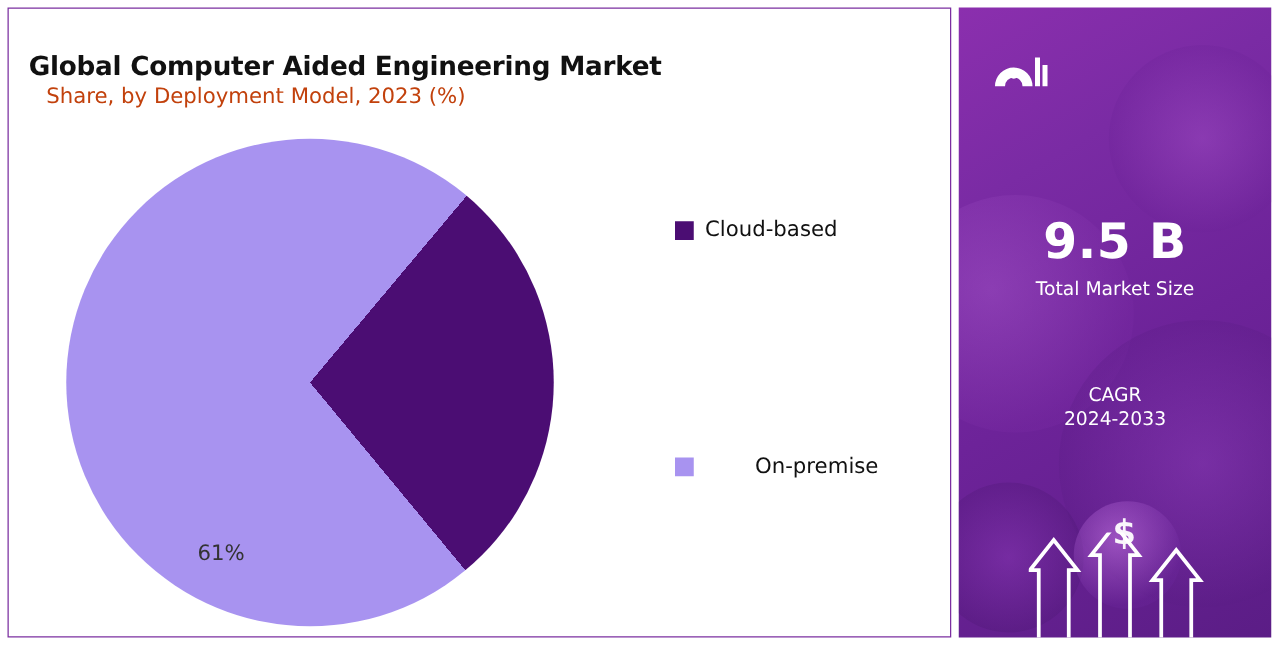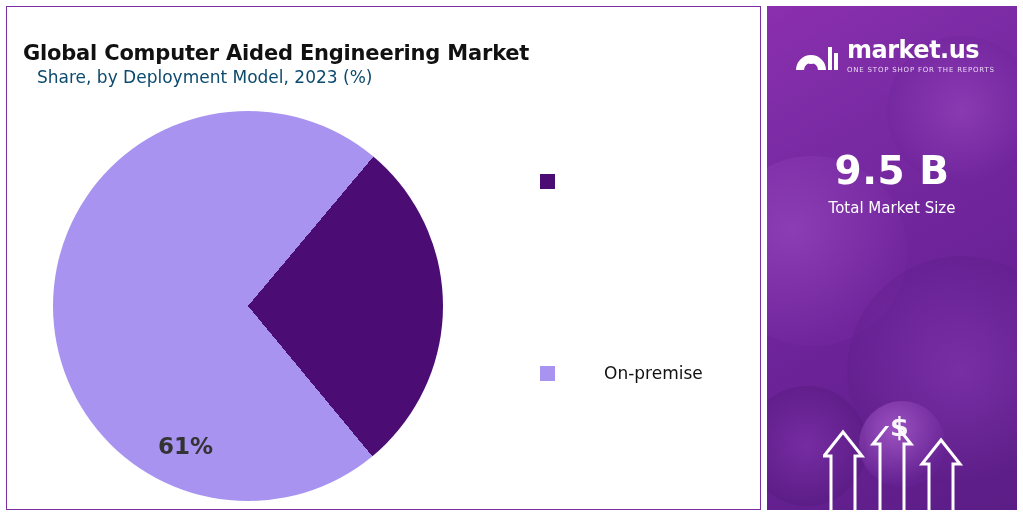--- a/index.html
+++ b/index.html
@@ -3,25 +3,25 @@
 <meta charset="utf-8">
 <style>
   html,body{margin:0;padding:0;}
   body{width:1023px;height:516px;background:#ffffff;font-family:"DejaVu Sans",sans-serif;overflow:hidden;}
   .page{position:relative;width:1023px;height:516px;box-sizing:border-box;}
 
   
   .chart-panel{position:absolute;left:6px;top:6px;width:755px;height:504px;
     box-sizing:border-box;border:1px solid #7b2fa0;background:#fff;}
   .title{position:absolute;left:16px;top:34px;font-size:21px;font-weight:bold;color:#111;letter-spacing:-0.2px;}
-  .subtitle{position:absolute;left:30px;top:60px;font-size:17px;color:#0c4a6e;}
+  .subtitle{position:absolute;left:30px;top:60px;font-size:17px;color:#c2410c;}
 
   .pie-wrap{position:absolute;left:46px;top:104px;width:396px;height:396px;}
   .pie{width:390px;height:390px;border-radius:50%;}
-  .slice-label{position:absolute;left:105px;top:322px;font-size:23px;font-weight:bold;color:#333;}
+  .slice-label{position:absolute;left:105px;top:322px;font-size:17px;font-weight:normal;color:#333;}
 
   .legend{position:absolute;left:533px;top:160px;width:210px;}
   .legend-item{display:flex;align-items:center;margin-bottom:0;}
   .legend-item.first{position:absolute;top:7px;left:0;}
   .legend-item.second{position:absolute;top:196px;left:0;gap:40px;}
   .swatch{width:15px;height:15px;display:inline-block;margin-right:9px;}
   .legend-label{font-size:17px;color:#111;}
 
   
   .stats-panel{position:absolute;left:767px;top:6px;width:250px;height:504px;overflow:hidden;
@@ -31,21 +31,21 @@
   .b2{width:230px;height:230px;left:80px;top:250px;background:radial-gradient(circle at 50% 50%,#a34fd0,#5b1d86 70%);}
   .b3{width:150px;height:150px;left:120px;top:30px;background:radial-gradient(circle at 50% 50%,#b862d8,#6d2399 70%);}
   .b4{width:120px;height:120px;left:-20px;top:380px;background:radial-gradient(circle at 50% 50%,#9a45c6,#4d1774 70%);}
 
   .brand{position:absolute;left:26px;top:32px;display:flex;align-items:center;}
   .brand-mark{width:46px;height:34px;position:relative;margin-right:8px;}
   .brand-text{display:flex;flex-direction:column;}
   .brand-name{font-size:24px;font-weight:bold;color:#fff;line-height:1;letter-spacing:-0.5px;}
   .brand-tag{font-size:7px;color:#ead7f5;letter-spacing:0.8px;margin-top:4px;}
 
-  .stat{position:absolute;width:250px;text-align:center;color:#fff;}
+  .stat{position:absolute;width:250px;text-align:center;color:#fff;margin-top:23px;}
   .stat-value{font-size:39px;font-weight:bold;letter-spacing:0.5px;}
   .stat-label{font-size:15px;font-weight:normal;line-height:1.25;margin-top:6px;}
   .s1{top:142px;}
   .s2{top:272px;}
 
   .arrows{position:absolute;left:56px;top:420px;width:160px;height:90px;}
   .dollar{position:absolute;left:123px;top:405px;font-size:27px;font-weight:bold;color:#ffffff;opacity:0.95;}
   .coin{position:absolute;left:92px;top:395px;width:86px;height:86px;border-radius:50%;
     background:radial-gradient(circle at 40% 35%,rgba(200,120,230,0.55),rgba(110,40,160,0.25) 70%);}
 </style>
@@ -59,20 +59,21 @@
     <div class="subtitle">Share, by Deployment Model, 2023 (%)</div>
 
     <div class="pie-wrap">
       <div class="pie" style="background: conic-gradient(from 40deg, rgb(75, 13, 115) -40deg, rgb(75, 13, 115) 100.4deg, rgb(168, 147, 240) 100.4deg, rgb(168, 147, 240) 320deg);"></div>
       <div class="slice-label">61%</div>
     </div>
 
     <div class="legend">
       <div class="legend-item first">
         <span class="swatch" style="background:#4b0d73"></span>
+        <span class="legend-label">Cloud-based</span>
       </div>
       <div class="legend-item second">
         <span class="swatch" style="background:#a893f0"></span>
         <span class="legend-label">On-premise</span>
       </div>
     </div>
   </div>
 
   <div class="stats-panel">
     <div class="bg-blob b1"></div>
@@ -82,34 +83,34 @@
 
     <div class="brand">
       <div class="brand-mark">
         <svg width="46" height="34" viewBox="0 0 46 34">
           <path d="M3 31 A15 15 0 0 1 33 31 L25 31 A7 7 0 0 0 11 31 Z" fill="#ffffff"></path>
           <circle cx="18" cy="21" r="4" fill="#ffffff"></circle>
           <rect x="35" y="8" width="4" height="23" fill="#ffffff"></rect>
           <rect x="41" y="14" width="4" height="17" fill="#ffffff"></rect>
         </svg>
       </div>
-      <div class="brand-text">
-        <div class="brand-name">market.us</div>
-        <div class="brand-tag">ONE STOP SHOP FOR THE REPORTS</div>
-      </div>
     </div>
 
     <div class="stat s1">
       <div class="stat-value">9.5 B</div>
       <div class="stat-label">
         <div>Total Market Size</div>
       </div>
     </div>
 
     <div class="stat s2">
+      <div class="stat-label">
+        <div>CAGR</div>
+        <div>2024-2033</div>
+      </div>
     </div>
 
     <div class="coin"></div>
     <div class="dollar">$</div>
 
     <div class="arrows">
       <svg width="160" height="90" viewBox="0 0 160 90">
         <g fill="none" stroke="#ffffff" stroke-width="3">
           <path d="M8 90 L8 30 L1 30 L20 6 L39 30 L32 30 L32 90"></path>
           <path d="M57 90 L57 18 L50 18 L69 -6 L88 18 L81 18 L81 90"></path>

